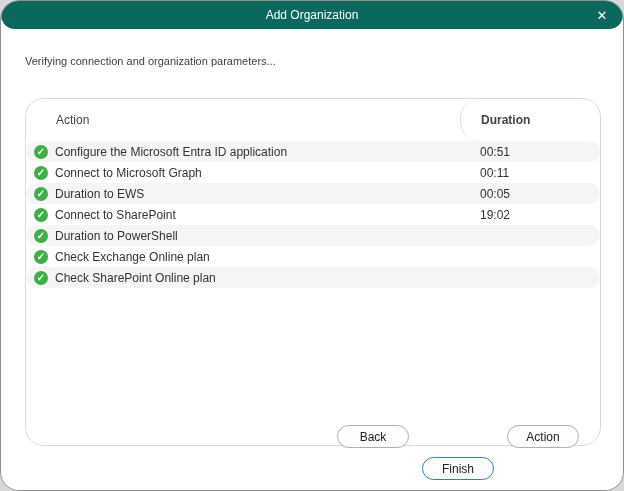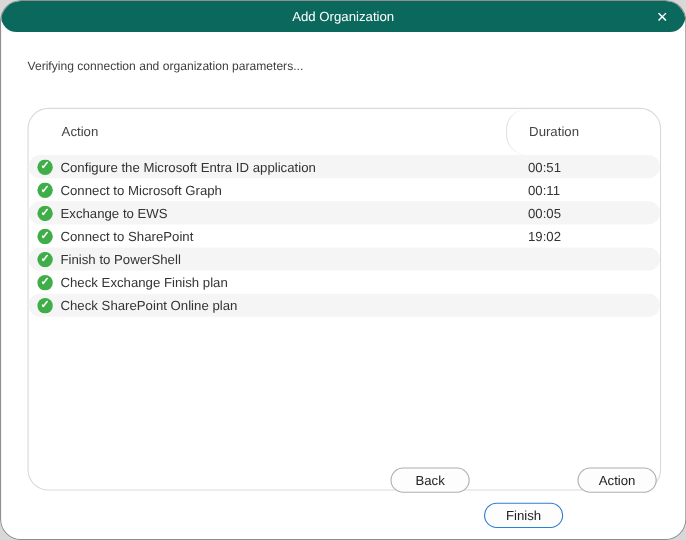--- a/index.html
+++ b/index.html
@@ -61,21 +61,21 @@
     grid-template-columns: 434px 1fr;
     height: 42px;
   }
   .th {
     display: flex;
     align-items: center;
     font-size: 12px;
     color: #444444;
   }
   .th-action { padding-left: 30px; }
-  .th-duration { padding-left: 20px; border-left: 1px solid #e0e0e0; }
+  .th-duration { padding-left: 20px; border-left: 1px solid #e0e0e0; font-weight: bold; }
 
   .rows .row {
     display: grid;
     grid-template-columns: 434px 1fr;
     height: 21px;
     align-items: center;
     font-size: 12px;
     color: #333333;
   }
   .rows .row:nth-child(odd) { background: #f5f5f5; }
@@ -98,21 +98,21 @@
     background: #3fae49;
     color: #ffffff;
     font-size: 10px;
     font-weight: bold;
     line-height: 14px;
     text-align: center;
   }
 
   .footer {
     position: absolute;
-    right: 26px;
+    right: 44px;
     bottom: 10px;
     display: flex;
     gap: 13px;
     padding-left: 32px;
   }
   .btn {
     width: 72px;
     height: 23px;
     background: #fdfdfd;
     border: 1px solid #aeaeae;
@@ -157,45 +157,45 @@
         <div class="cell-action">
           <span class="check-icon">✓</span>
           <span>Connect to Microsoft Graph</span>
         </div>
         <div class="cell-duration">00:11</div>
       </div>
 
       <div class="row">
         <div class="cell-action">
           <span class="check-icon">✓</span>
-          <span>Exchange to EWS</span>
+          <span>Duration to EWS</span>
         </div>
         <div class="cell-duration">00:05</div>
       </div>
 
       <div class="row">
         <div class="cell-action">
           <span class="check-icon">✓</span>
           <span>Connect to SharePoint</span>
         </div>
         <div class="cell-duration">19:02</div>
       </div>
 
       <div class="row">
         <div class="cell-action">
           <span class="check-icon">✓</span>
-          <span>Finish to PowerShell</span>
+          <span>Duration to PowerShell</span>
         </div>
         <div class="cell-duration"></div>
       </div>
 
       <div class="row">
         <div class="cell-action">
           <span class="check-icon">✓</span>
-          <span>Check Exchange Finish plan</span>
+          <span>Check Exchange Online plan</span>
         </div>
         <div class="cell-duration"></div>
       </div>
 
       <div class="row">
         <div class="cell-action">
           <span class="check-icon">✓</span>
           <span>Check SharePoint Online plan</span>
         </div>
         <div class="cell-duration"></div>

